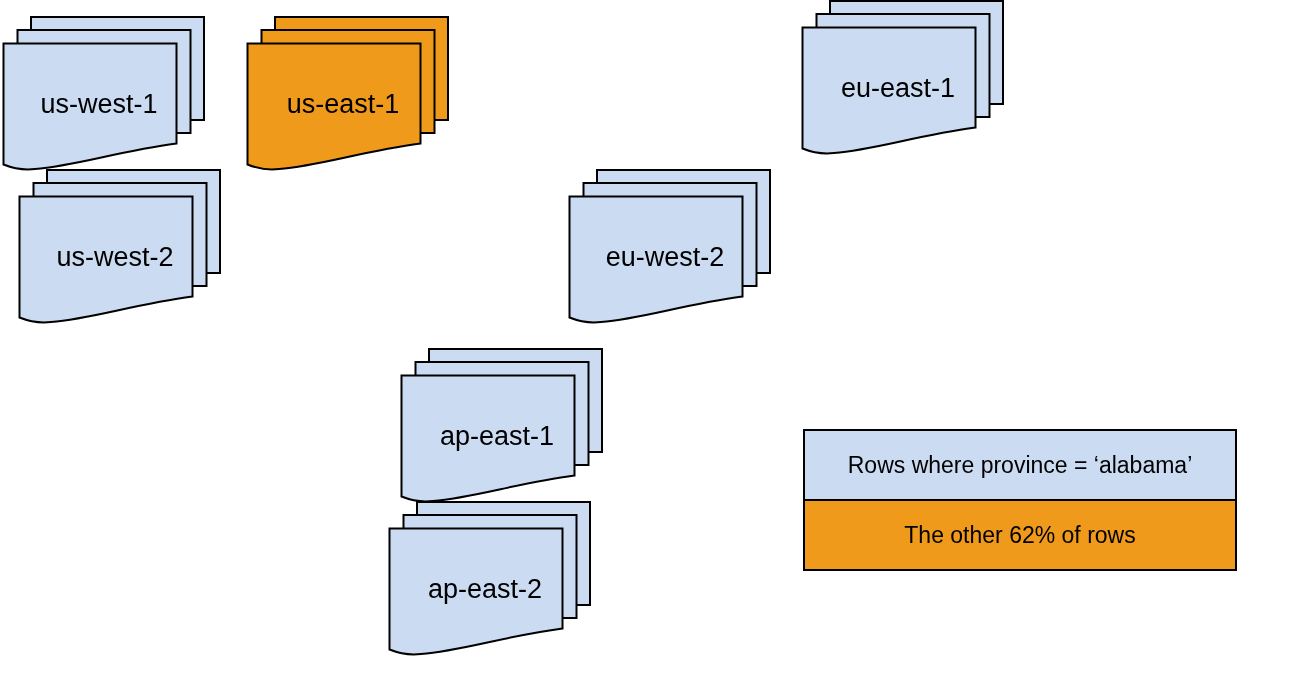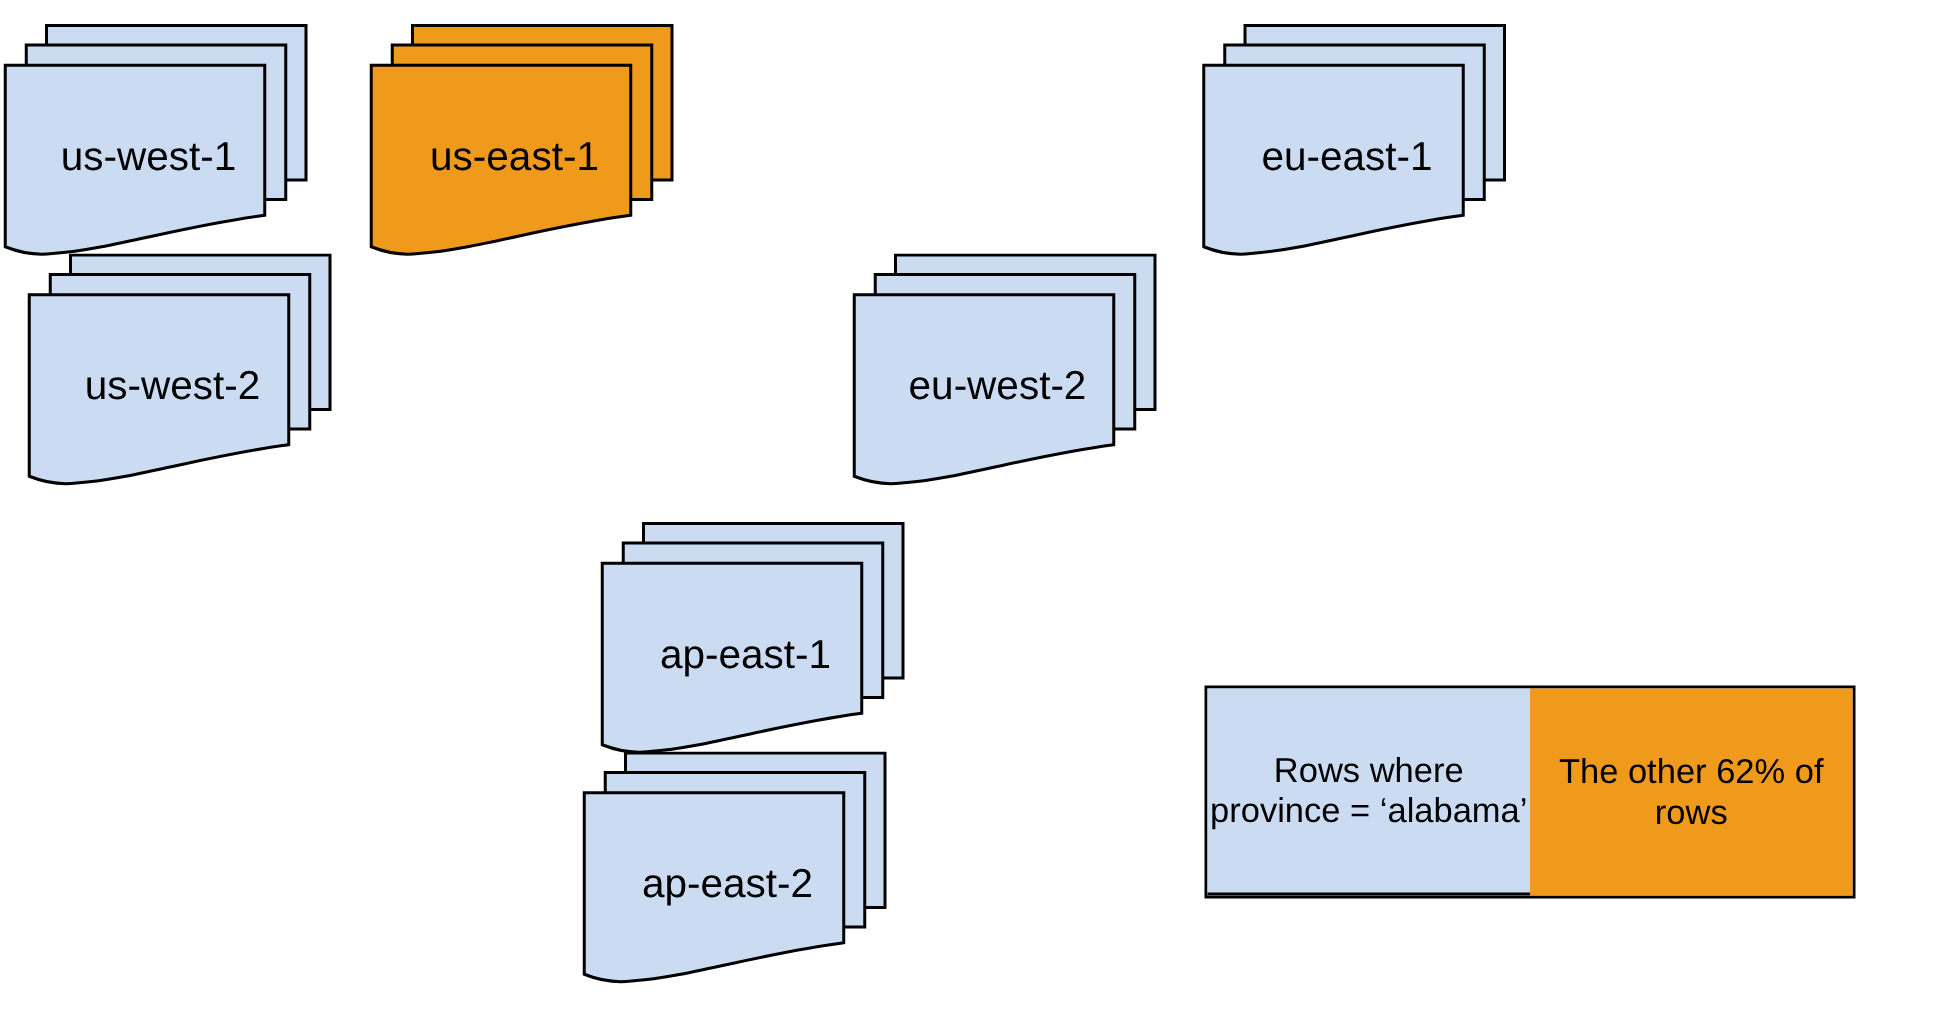--- a/index.html
+++ b/index.html
@@ -27,34 +27,34 @@
   .stack text.label{
     font-family:"Liberation Sans", sans-serif;
     font-size:27px;
     fill:#000000;
     text-anchor:middle;
   }
   
   .pos-us-west-1{left:2px;top:16px}
   .pos-us-east-1{left:246px;top:16px}
   .pos-eu-west-1{left:571px;top:16px}
-  .pos-eu-east-1{left:801px;top:16px}
+  .pos-eu-east-1{left:801px;top:0}
   .pos-us-west-2{left:18px;top:169px}
   .pos-us-east-2{left:235px;top:169px}
   .pos-eu-west-2{left:568px;top:169px}
   .pos-eu-east-2{left:790px;top:169px}
   .pos-ap-east-1{left:400px;top:348px}
   .pos-ap-east-2{left:388px;top:501px}
 
   .legend{
     position:absolute;
-    left:803px;top:457px;
+    left:803px;top:429px;
     width:434px;height:142px;
     border:2px solid var(--outline);
-    display:flex;flex-direction:row;
+    display:flex;flex-direction:column;
   }
   .legend-cell{
     flex:1;
     display:flex;align-items:center;justify-content:center;
     font-size:23px;color:#000000;
     text-align:center;
   }
   .legend-cell.blue{background:var(--sheet-blue);border-bottom:2px solid var(--outline)}
   .legend-cell.orange{background:var(--sheet-orange)}
 </style>

